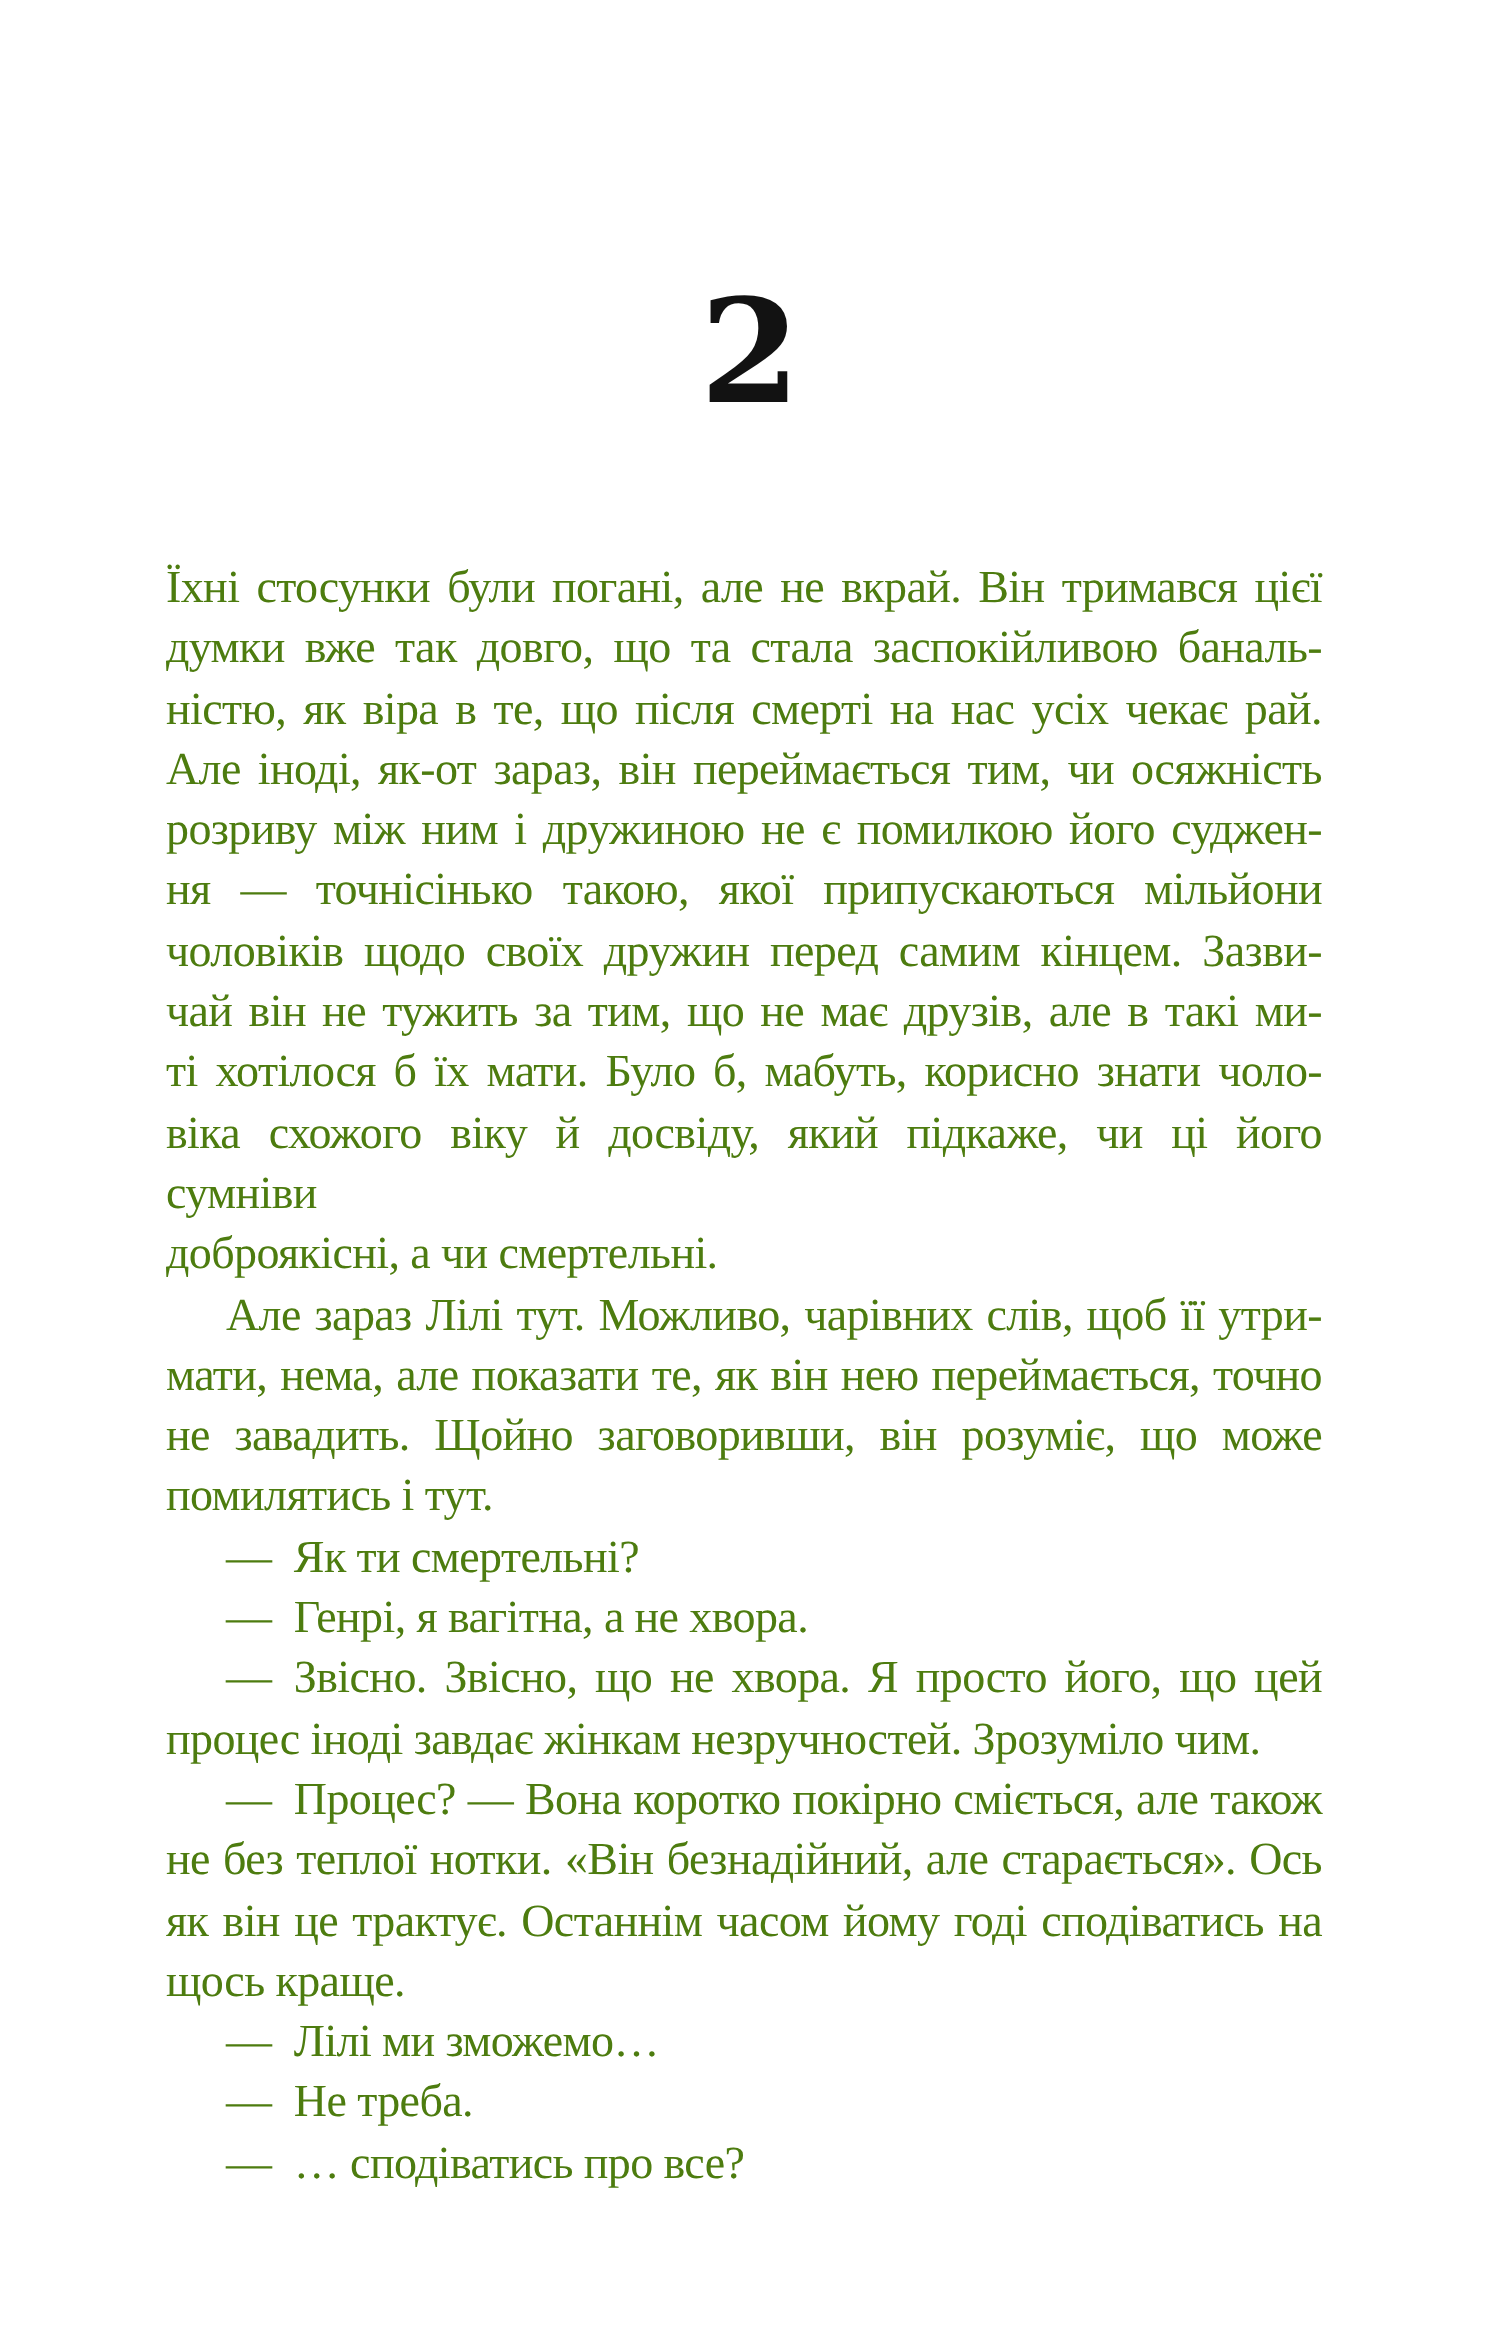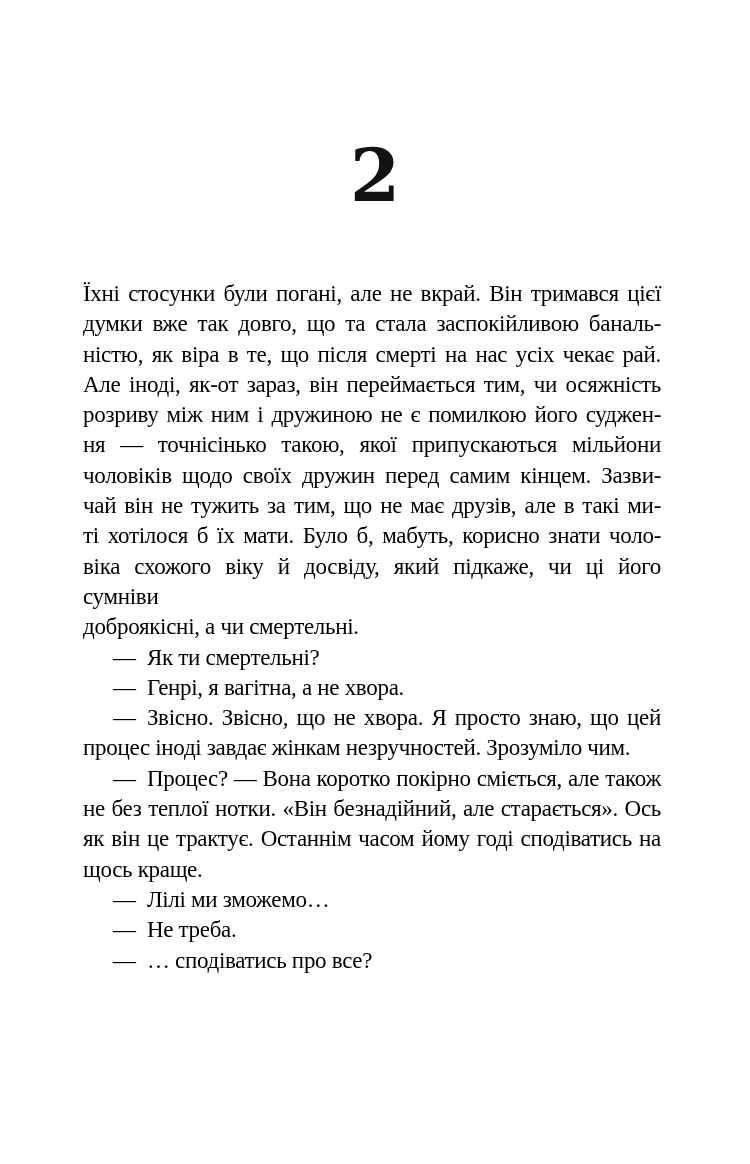--- a/index.html
+++ b/index.html
@@ -28,21 +28,21 @@
     color: #121212;
     letter-spacing: 0;
   }
   .text-block {
     position: absolute;
     top: 279px;
     left: 83px;
     width: 578px;
     font-size: 23px;
     line-height: 30.3px;
-    color: #000000;
+    color: #4d7c0f;
     letter-spacing: -0.3px;
   }
   .para { margin: 0; }
   .line {
     text-align: justify;
     text-align-last: justify;
   }
   .line.last {
     text-align-last: left;
   }
@@ -63,27 +63,33 @@
         <div class="line">Але іноді, як-от зараз, він переймається тим, чи осяжність</div>
         <div class="line">розриву між ним і дружиною не є помилкою його суджен-</div>
         <div class="line">ня — точнісінько такою, якої припускаються мільйони</div>
         <div class="line">чоловіків щодо своїх дружин перед самим кінцем. Зазви-</div>
         <div class="line">чай він не тужить за тим, що не має друзів, але в такі ми-</div>
         <div class="line">ті хотілося б їх мати. Було б, мабуть, корисно знати чоло-</div>
         <div class="line">віка схожого віку й досвіду, який підкаже, чи ці його сумніви</div>
         <div class="line last">доброякісні, а чи смертельні.</div>
       </div>
       <div class="para">
+        <div class="line first-indent">Але зараз Лілі тут. Можливо, чарівних слів, щоб її утри-</div>
+        <div class="line">мати, нема, але показати те, як він нею переймається, точно</div>
+        <div class="line">не завадить. Щойно заговоривши, він розуміє, що може</div>
+        <div class="line last">помилятись і тут.</div>
+      </div>
+      <div class="para">
         <div class="line last first-indent">— Як ти смертельні?</div>
       </div>
       <div class="para">
         <div class="line last first-indent">— Генрі, я вагітна, а не хвора.</div>
       </div>
       <div class="para">
-        <div class="line first-indent">— Звісно. Звісно, що не хвора. Я просто знаю, що цей</div>
+        <div class="line first-indent">— Звісно. Звісно, що не хвора. Я просто його, що цей</div>
         <div class="line last">процес іноді завдає жінкам незручностей. Зрозуміло чим.</div>
       </div>
       <div class="para">
         <div class="line first-indent">— Процес? — Вона коротко покірно сміється, але також</div>
         <div class="line">не без теплої нотки. «Він безнадійний, але старається». Ось</div>
         <div class="line">як він це трактує. Останнім часом йому годі сподіватись на</div>
         <div class="line last">щось краще.</div>
       </div>
       <div class="para">
         <div class="line last first-indent">— Лілі ми зможемо…</div>

